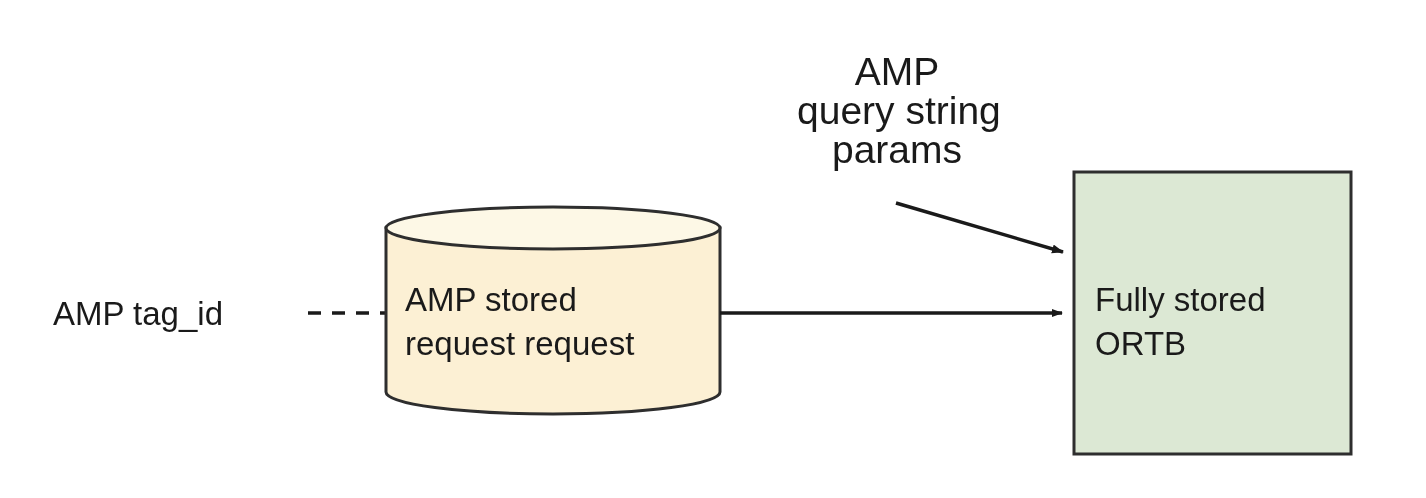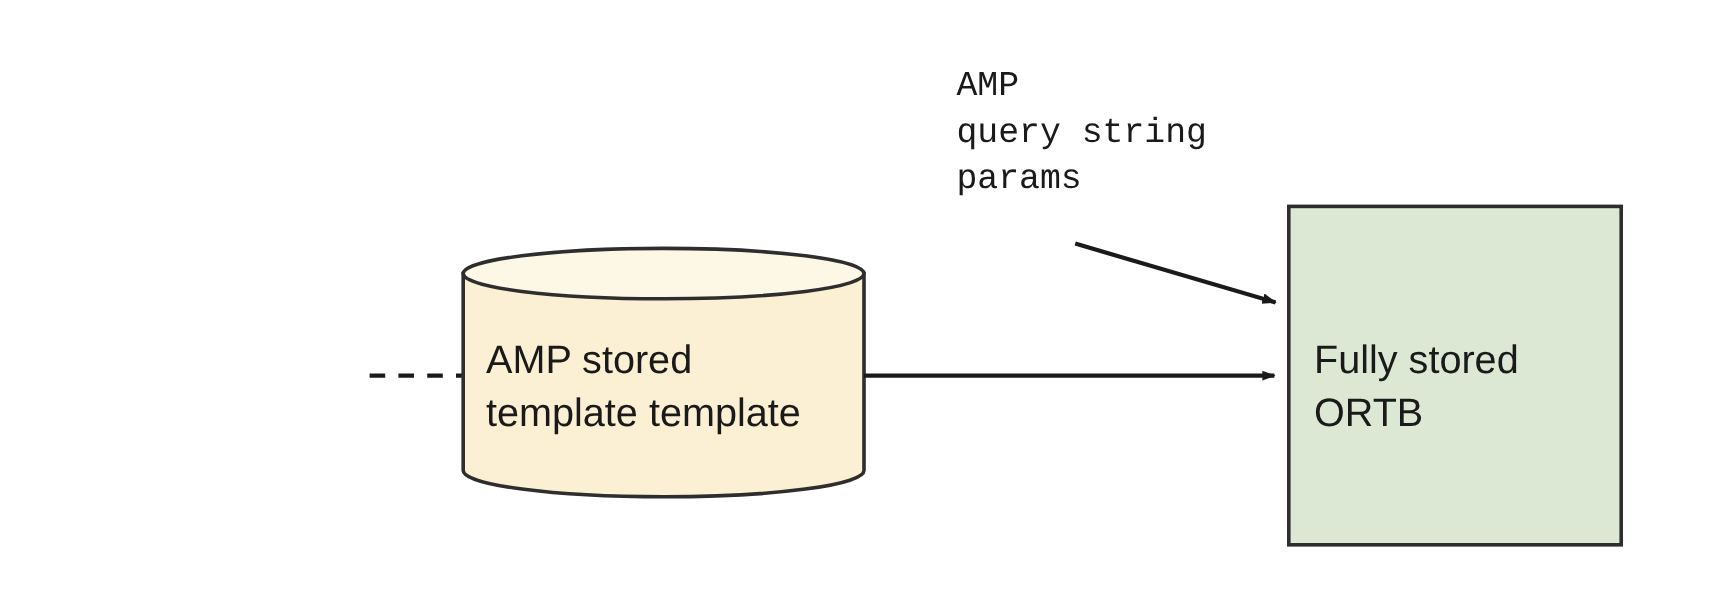--- a/index.html
+++ b/index.html
@@ -39,24 +39,23 @@
   }
   #label-cylinder {
     left: 405px;
     top: 278px;
     font-size: 33px;
   }
   #label-query-params {
     left: 797px;
     top: 52px;
     width: 200px;
-    text-align: left;
-    font-size: 29px;
+    text-align: center;
+    font-size: 39px;
     line-height: 39px;
-    font-family: Liberation Mono, monospace;
   }
   #label-ortb {
     left: 1095px;
     top: 278px;
     font-size: 33px;
   }
 </style>
 </head>
 <body>
 
@@ -78,23 +77,24 @@
 
     <ellipse cx="553" cy="228" rx="167" ry="21" fill="#FDF8E6" stroke="#2e2e2e" stroke-width="3"></ellipse>
 
     <line x1="720" y1="313" x2="1062" y2="313" stroke="#1a1a1a" stroke-width="3.5" marker-end="url(#arrow-solid)"></line>
 
     <line x1="896" y1="203" x2="1063" y2="252" stroke="#1a1a1a" stroke-width="3.5" marker-end="url(#arrow-diag)"></line>
 
     <rect x="1074" y="172" width="277" height="282" fill="#DCE8D4" stroke="#2e2e2e" stroke-width="3"></rect>
   </svg>
 
+  <div class="node-text" id="label-amp-tag-id">AMP tag_id</div>
 
   <div class="node-text" id="label-cylinder">AMP stored
-template template</div>
+request request</div>
 
   <div class="node-text" id="label-query-params">AMP
 query string
 params</div>
 
   <div class="node-text" id="label-ortb">Fully stored
 ORTB</div>
 
 </div>
 

